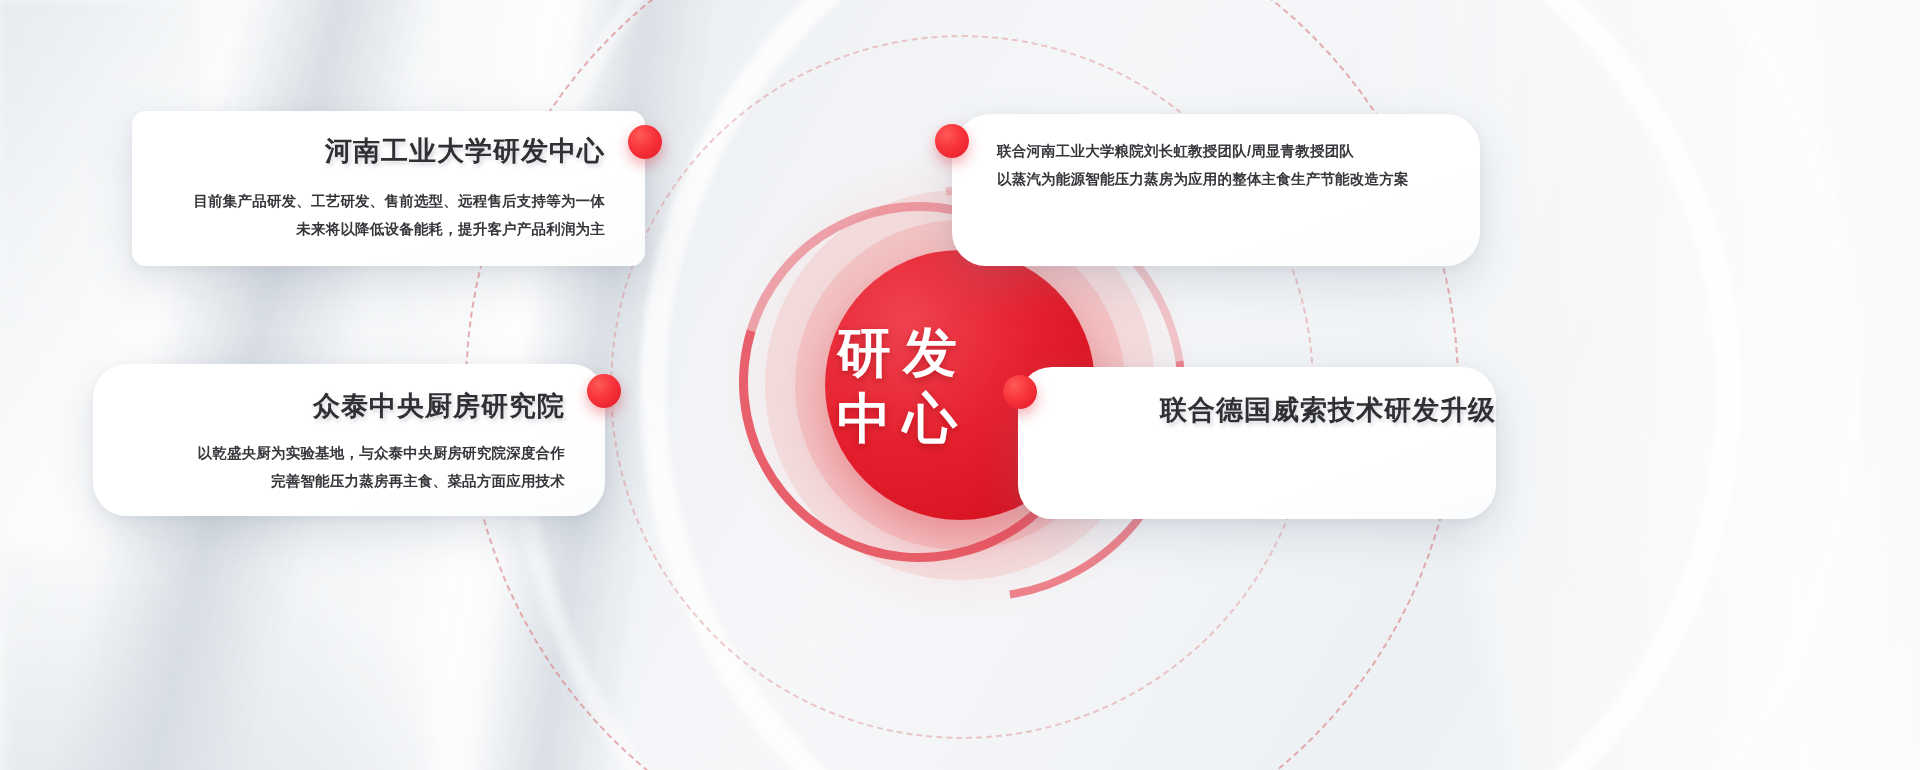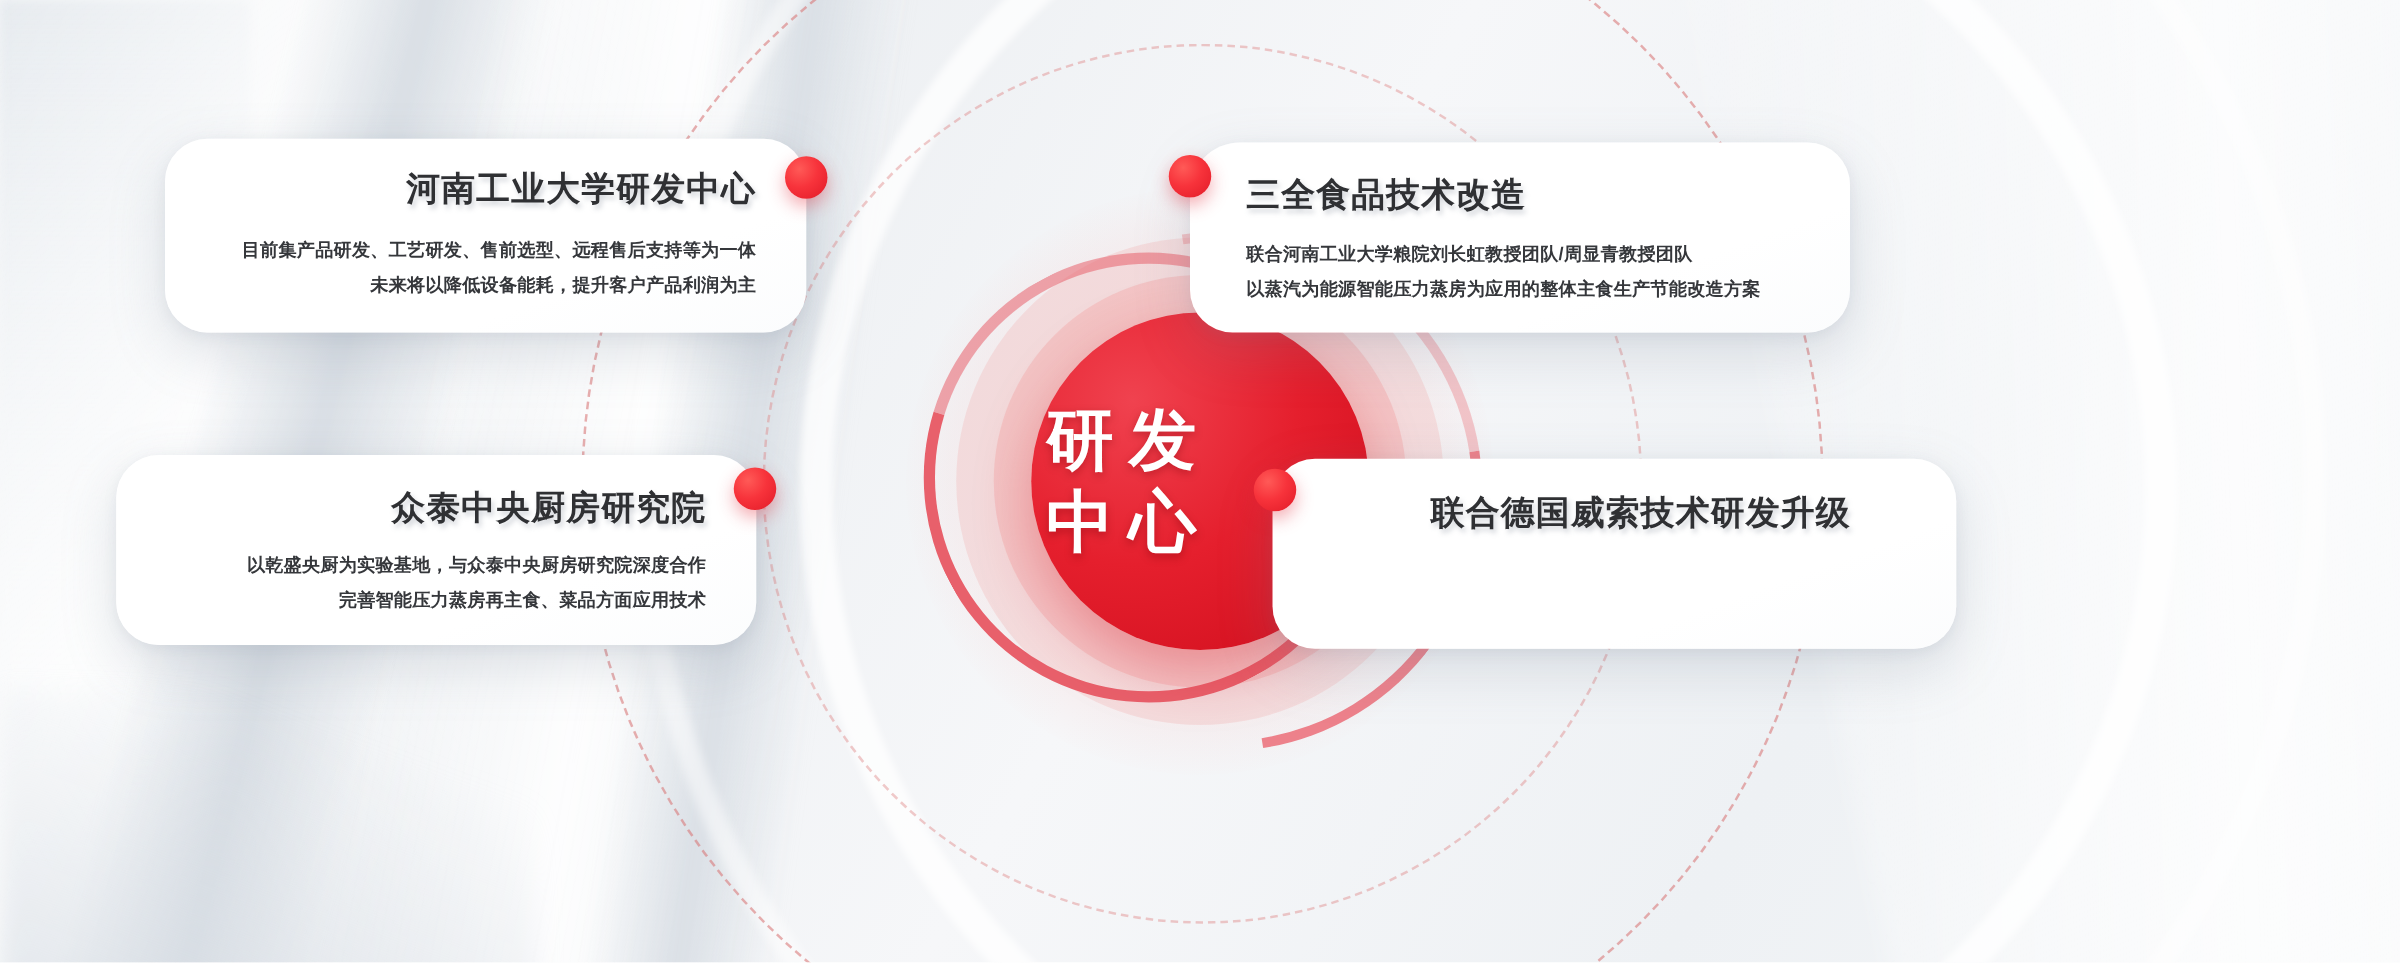--- a/index.html
+++ b/index.html
@@ -212,20 +212,21 @@
     background: radial-gradient(circle at 34% 30%, #ff5a57 0%, #f7333b 45%, #e11a27 100%);
     box-shadow: 0 6px 14px rgba(225,40,55,.38);
   }
 
   
   .card-1 {
     left: 132px; top: 111px;
     width: 513px; height: 155px;
     padding: 22px 40px 0 0;
     text-align: right;
+    border-radius: 14px;
   }
   .card-1 .card-title { margin-bottom: 18px; }
   .card-1 .card-line { line-height: 1.95; }
   .card-1 .dot { right: -17px; top: 14px; }
 
   
   .card-2 {
     left: 952px; top: 114px;
     width: 528px; height: 152px;
     padding: 24px 0 0 45px;
@@ -244,23 +245,23 @@
     text-align: right;
     margin-left: 27px;
   }
   .card-3 .card-title { margin-bottom: 16px; }
   .card-3 .card-line { line-height: 1.92; }
   .card-3 .dot { right: -16px; top: 10px; }
 
   
   .card-4 {
     left: 1018px; top: 367px;
-    width: 547px; height: 152px;
+    width: 478px; height: 152px;
     padding: 25px 0 0 42px;
-    text-align: center;
+    text-align: right;
   }
   .card-4 .card-title { margin-bottom: 16px; }
   .card-4 .card-line { line-height: 1.92; }
   .card-4 .dot { left: -15px; top: 8px; }
 
   .card-lines { display: block; }
 </style>
 </head>
 <body>
 
@@ -295,21 +296,20 @@
     <span class="dot"></span>
     <div class="card-title">河南工业大学研发中心</div>
     <div class="card-lines">
       <div class="card-line">目前集产品研发、工艺研发、售前选型、远程售后支持等为一体</div>
       <div class="card-line">未来将以降低设备能耗，提升客户产品利润为主</div>
     </div>
   </div>
 
   <div class="card card-2">
     <span class="dot"></span>
-    <div class="card-title">三全食品技术改造</div>
     <div class="card-lines">
       <div class="card-line">联合河南工业大学粮院刘长虹教授团队/周显青教授团队</div>
       <div class="card-line">以蒸汽为能源智能压力蒸房为应用的整体主食生产节能改造方案</div>
     </div>
   </div>
 
   <div class="card card-3">
     <span class="dot"></span>
     <div class="card-title">众泰中央厨房研究院</div>
     <div class="card-lines">

